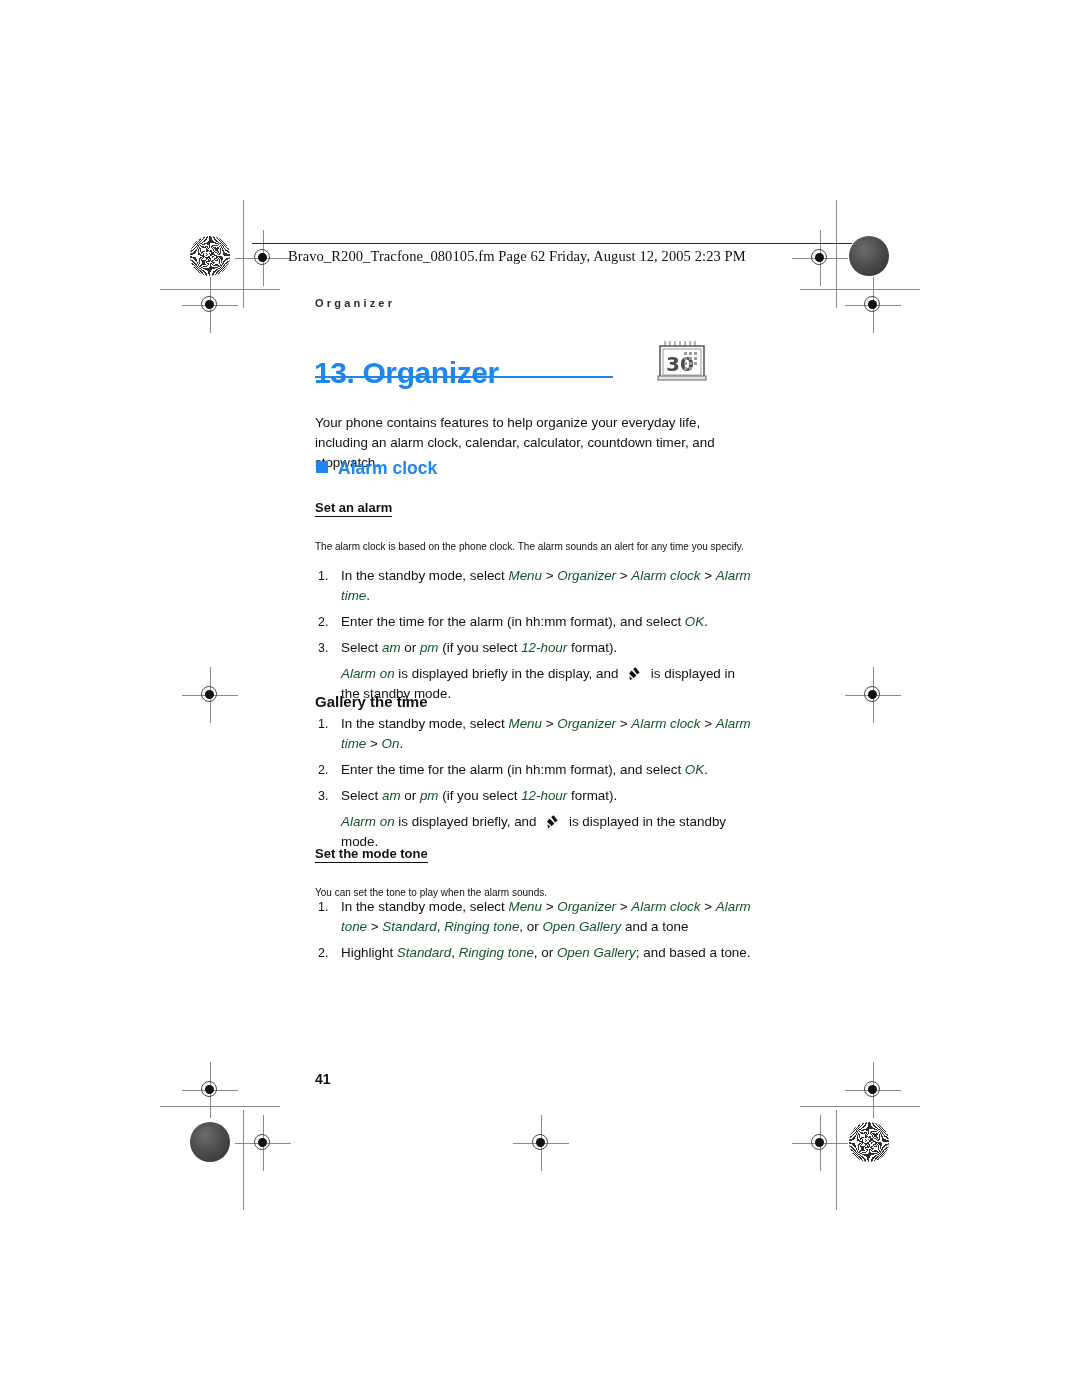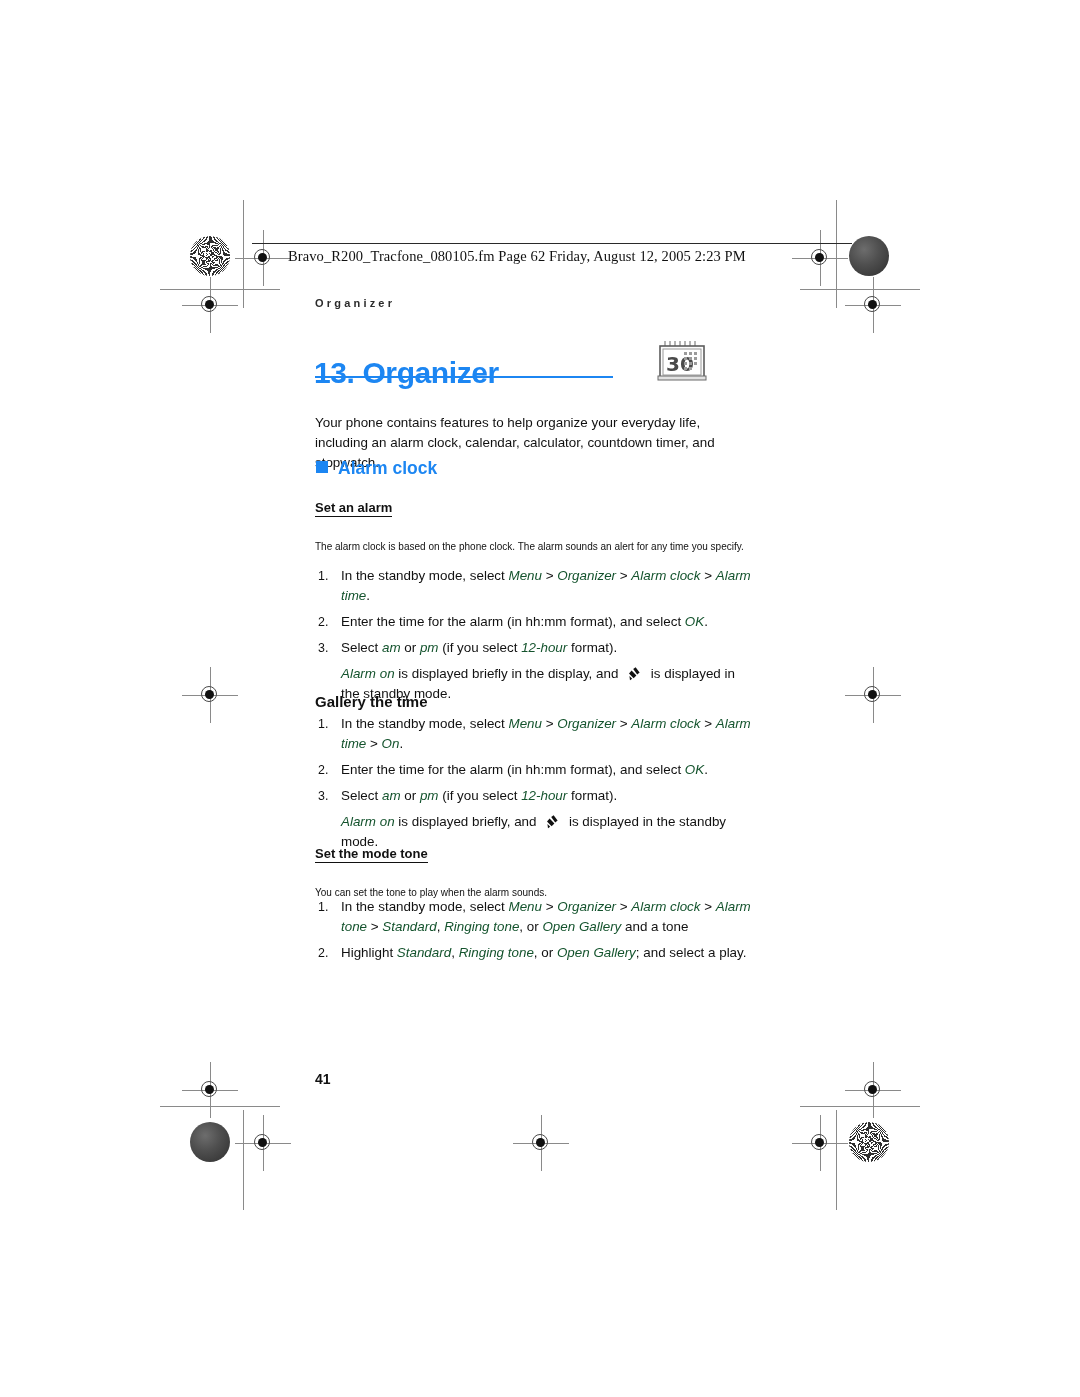--- a/index.html
+++ b/index.html
@@ -406,17 +406,17 @@
 <div class="h3" style="top:846px;">Set the mode tone</div>
 <p class="para" style="top:873px;">You can set the tone to play when the alarm sounds.</p>
 
 <div class="olist" style="top:897px;">
   <div class="li">
     <span class="num">1.</span>
     <span><span>In the standby mode, select </span><i class="ui">Menu</i><span class="gt"> &gt; </span><i class="ui">Organizer</i><span class="gt"> &gt; </span><i class="ui">Alarm clock</i><span class="gt"> &gt; </span><i class="ui">Alarm tone</i><span class="gt"> &gt; </span><i class="ui">Standard</i><span>, </span><i class="ui">Ringing tone</i><span>, or </span><i class="ui">Open Gallery</i><span> and a tone</span></span>
   </div>
   <div class="li">
     <span class="num">2.</span>
-    <span><span>Highlight </span><i class="ui">Standard</i><span>, </span><i class="ui">Ringing tone</i><span>, or </span><i class="ui">Open Gallery</i><span>; and select a play.</span></span>
+    <span><span>Highlight </span><i class="ui">Standard</i><span>, </span><i class="ui">Ringing tone</i><span>, or </span><i class="ui">Open Gallery</i><span>; and based a tone.</span></span>
   </div>
 </div>
 
 <div class="pagenum">41</div>
 
 </body></html>

